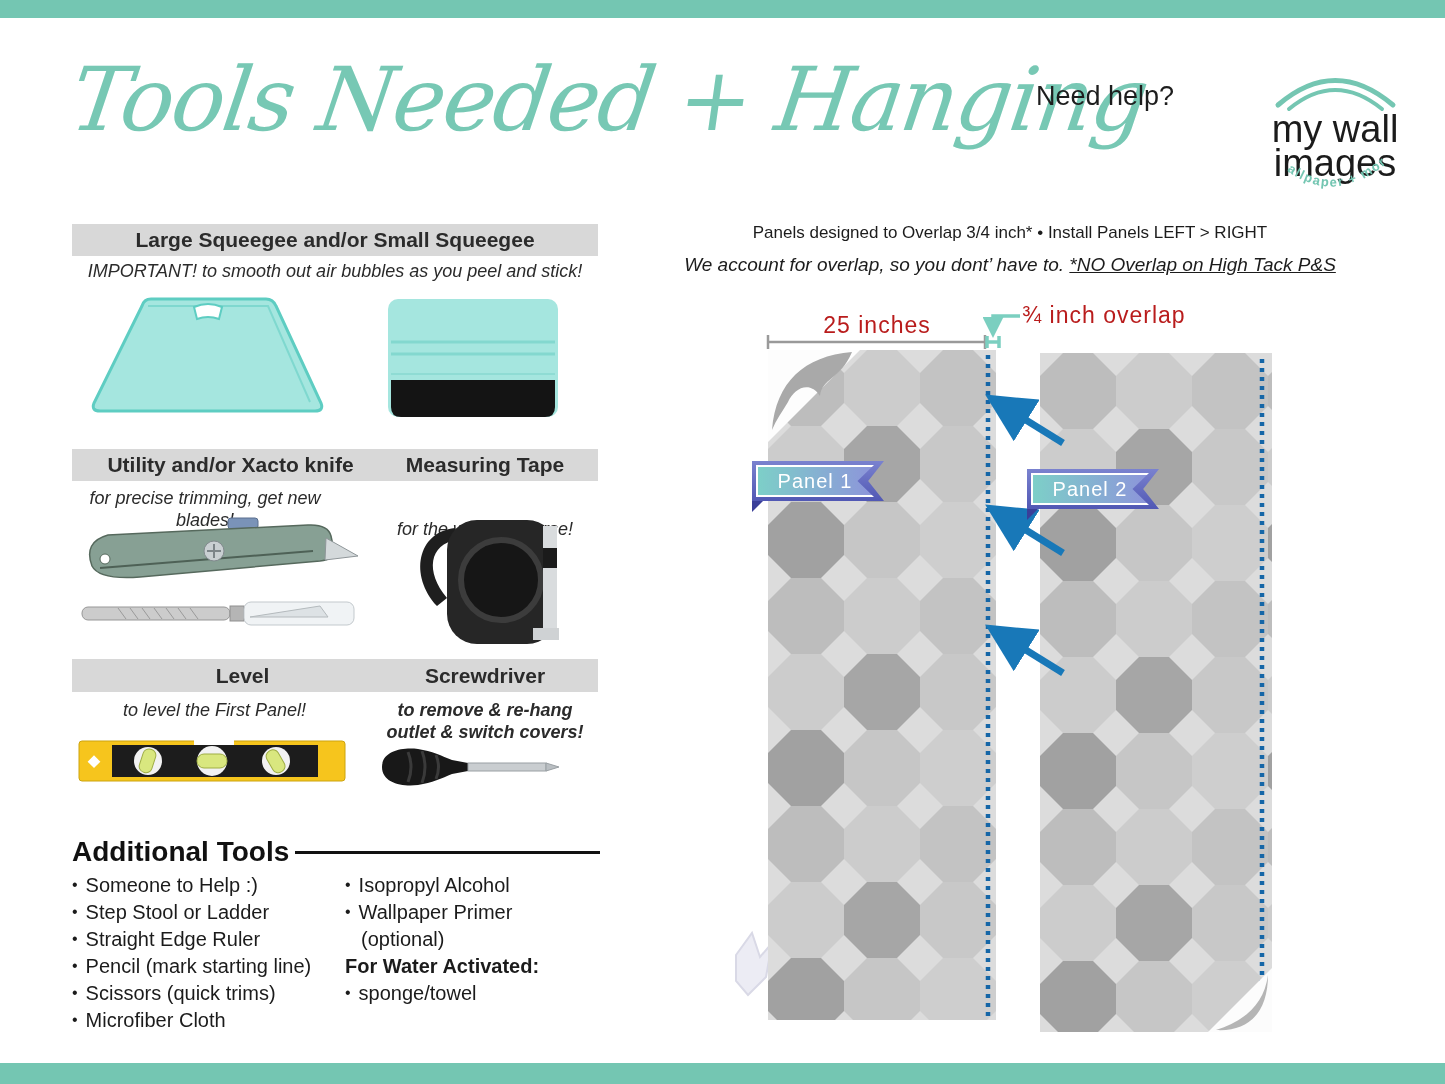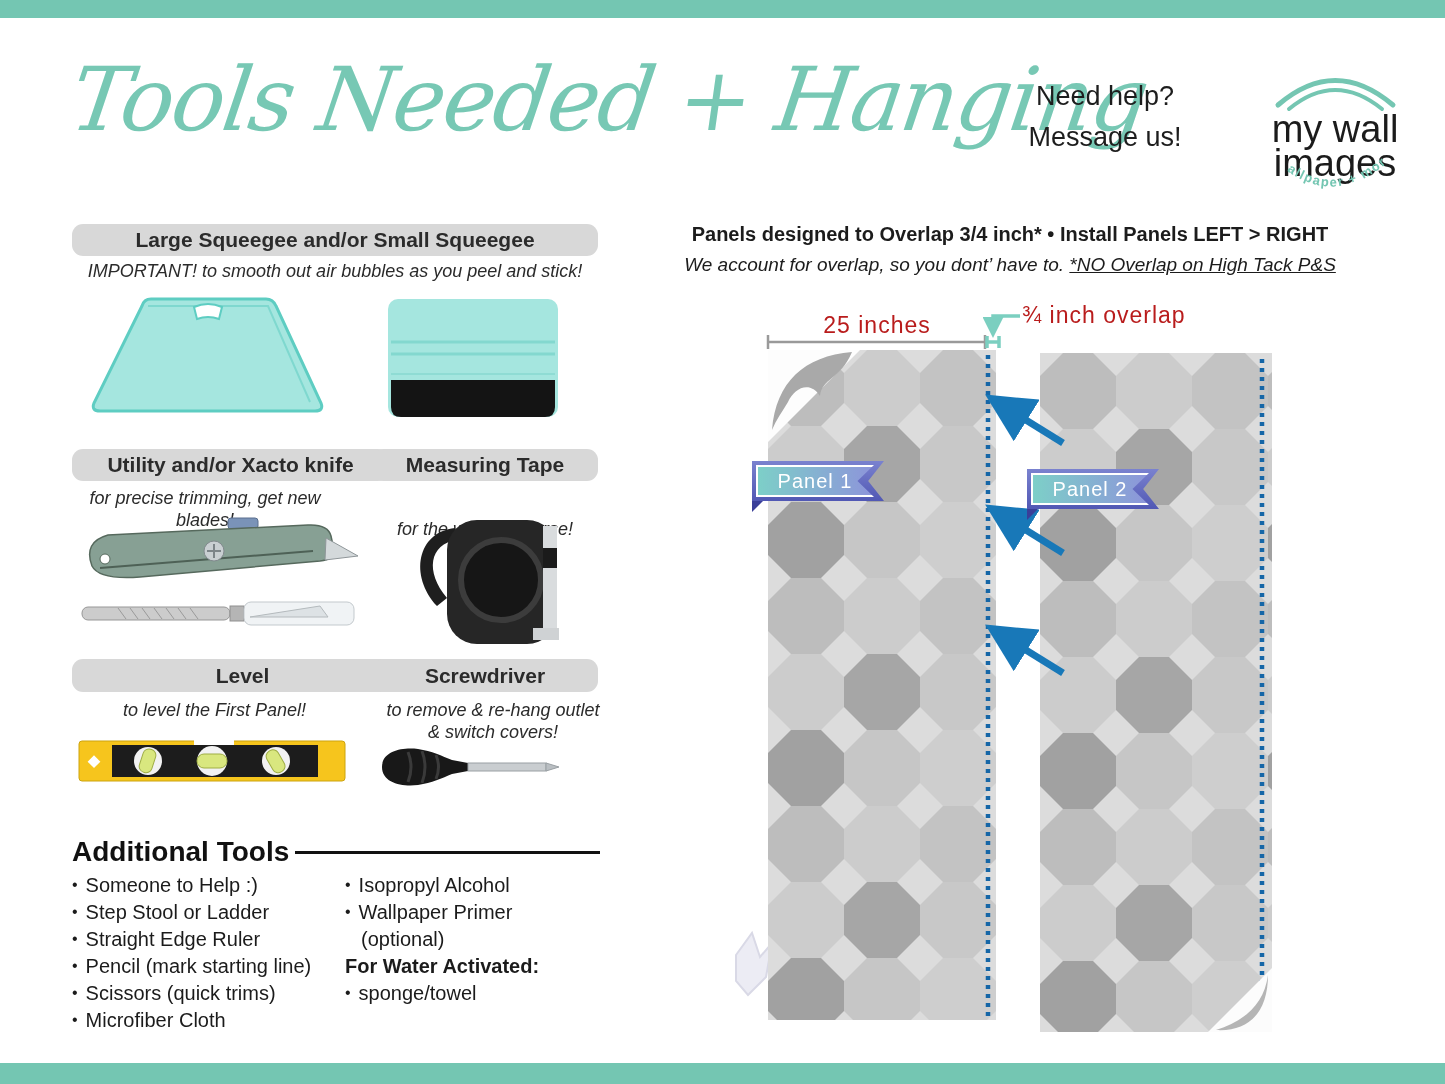--- a/index.html
+++ b/index.html
@@ -12,33 +12,33 @@
   #bottom-bar { top:1063px; height:21px; }
 
   #script-title {
     left:68px; top:48px; width:880px; height:160px;
     font-family:"DejaVu Serif","Liberation Serif",serif;
     font-style:italic; font-size:88px; color:#77c8b4;
     transform:skewX(-8deg); white-space:nowrap; letter-spacing:-2px;
   }
   #need-help { left:980px; top:76px; width:250px; text-align:center; font-size:27px; color:#1d1d1d; line-height:41px; }
 
-  .bar-header { background:#d8d8d8; color:#2b2b2b; font-weight:bold; font-size:21px; text-align:center; line-height:32px;border-radius:11px; }
+  .bar-header { background:#d8d8d8; color:#2b2b2b; font-weight:bold; font-size:21px; text-align:center; line-height:32px; }
   .sub-note { font-style:italic; font-size:18px; color:#2b2b2b; text-align:center; line-height:22px; }
 
   #add-title-row { left:72px; top:836px; width:528px; display:flex; align-items:center; }
   #add-title { font-weight:bold; font-size:28px; color:#111; white-space:nowrap; }
   #add-rule { flex:1; height:3px; background:#111; margin-left:6px; }
   .tool-list { list-style:none; font-size:20px; color:#1b1b1b; }
   .tool-list li { line-height:27px; height:27px; white-space:nowrap; }
   .tool-list li.bullet::before { content:"•"; margin-right:8px; font-size:16px; position:relative; top:-2px; }
   .tool-list li.indent { padding-left:16px; }
   .tool-list li.boldline { font-weight:bold; }
 
-  #hang-headline { left:640px; top:223px; width:740px; text-align:center; font-weight:bold; font-size:20px; color:#1c1c1c; }
+  #hang-headline { left:640px; top:223px; width:740px; text-align:center; font-weight:normal; font-size:17px; color:#1c1c1c; }
   #hang-sub { left:640px; top:254px; width:740px; text-align:center; font-style:italic; font-size:19px; color:#1c1c1c; }
   #hang-sub .ul { text-decoration:underline; }
 
   .diagram-label { font-size:23px; color:#b91c1c; letter-spacing:1px; white-space:nowrap; }
   #measure-label { left:768px; top:312px; width:218px; text-align:center; }
   #overlap-label { left:1022px; top:302px; }
 
   .ribbon { width:132px; height:40px; background:linear-gradient(180deg,#7a82cf,#5158b4);
     clip-path:polygon(0 0,100% 0,88% 50%,100% 100%,0 100%);
     filter:drop-shadow(1px 2px 2px rgba(0,0,0,0.25)); }
@@ -53,21 +53,20 @@
 <body>
 
 <div id="canvas">
 
   <div class="abs teal-bar" id="top-bar"></div>
   <div class="abs teal-bar" id="bottom-bar"></div>
 
   <div class="abs" id="script-title">Tools Needed + Hanging</div>
   <div class="abs" id="need-help">
     <div>Need help?</div>
-    <div>Message us!</div>
   </div>
 
   <svg class="abs" style="left:1258px; top:50px;" width="155" height="150" viewBox="0 0 155 150">
     <path d="M20,55 Q77,6 135,55" fill="none" stroke="#74c6b2" stroke-width="5" stroke-linecap="round"></path>
     <path d="M31,59 Q77,21 124,59" fill="none" stroke="#74c6b2" stroke-width="4" stroke-linecap="round"></path>
     <text x="77" y="92" text-anchor="middle" font-size="38" fill="#1b1b1b" font-family="Liberation Sans, sans-serif">my wall</text>
     <text x="77" y="126" text-anchor="middle" font-size="38" fill="#1b1b1b" font-family="Liberation Sans, sans-serif">images</text>
     <defs>
         <path id="tagArc" d="M28,120 Q77,156 128,114"></path>
       </defs>
@@ -130,21 +129,21 @@
     <rect x="52" y="10" width="110" height="124" rx="30" fill="#262626"></rect>
     <circle cx="106" cy="70" r="40" fill="#161616" stroke="#3c3c3c" stroke-width="6"></circle>
     <rect x="148" y="16" width="14" height="110" fill="#d9dcde"></rect>
     <rect x="148" y="38" width="14" height="20" fill="#1b1b1b"></rect>
     <rect x="138" y="118" width="26" height="12" fill="#cfd2d4"></rect>
   </svg>
 
   <div class="abs bar-header" style="left:72px; top:659px; width:341px; height:33px; line-height:33px;">Level</div>
   <div class="abs sub-note" style="left:72px; top:699px; width:285px;">to level the First Panel!</div>
   <div class="abs bar-header" style="left:372px; top:659px; width:226px; height:33px; line-height:33px;">Screwdriver</div>
-  <div class="abs sub-note" style="left:380px; top:699px; width:226px;">to remove &amp; re-hang outlet &amp; switch covers!</div>
+  <div class="abs sub-note" style="left:372px; top:699px; width:226px;font-weight:bold;">to remove &amp; re-hang outlet &amp; switch covers!</div>
 
   <svg class="abs" style="left:78px; top:736px;" width="268" height="50" viewBox="0 0 268 50">
     <rect x="1" y="5" width="266" height="40" rx="3" fill="#f6c51d" stroke="#cda40f"></rect>
     <rect x="116" y="2" width="40" height="7" fill="#ffffff"></rect>
     <rect x="34" y="9" width="206" height="32" fill="#1c1c1c"></rect>
     <circle cx="70" cy="25" r="14" fill="#f2f2f2"></circle>
     <rect x="63" y="13" width="13" height="24" rx="6" fill="#d9e77f" stroke="#9fae44" transform="rotate(18 70 25)"></rect>
     <circle cx="134" cy="25" r="15" fill="#f2f2f2"></circle>
     <rect x="119" y="18" width="30" height="14" rx="7" fill="#d9e77f" stroke="#9fae44"></rect>
     <circle cx="198" cy="25" r="14" fill="#f2f2f2"></circle>

